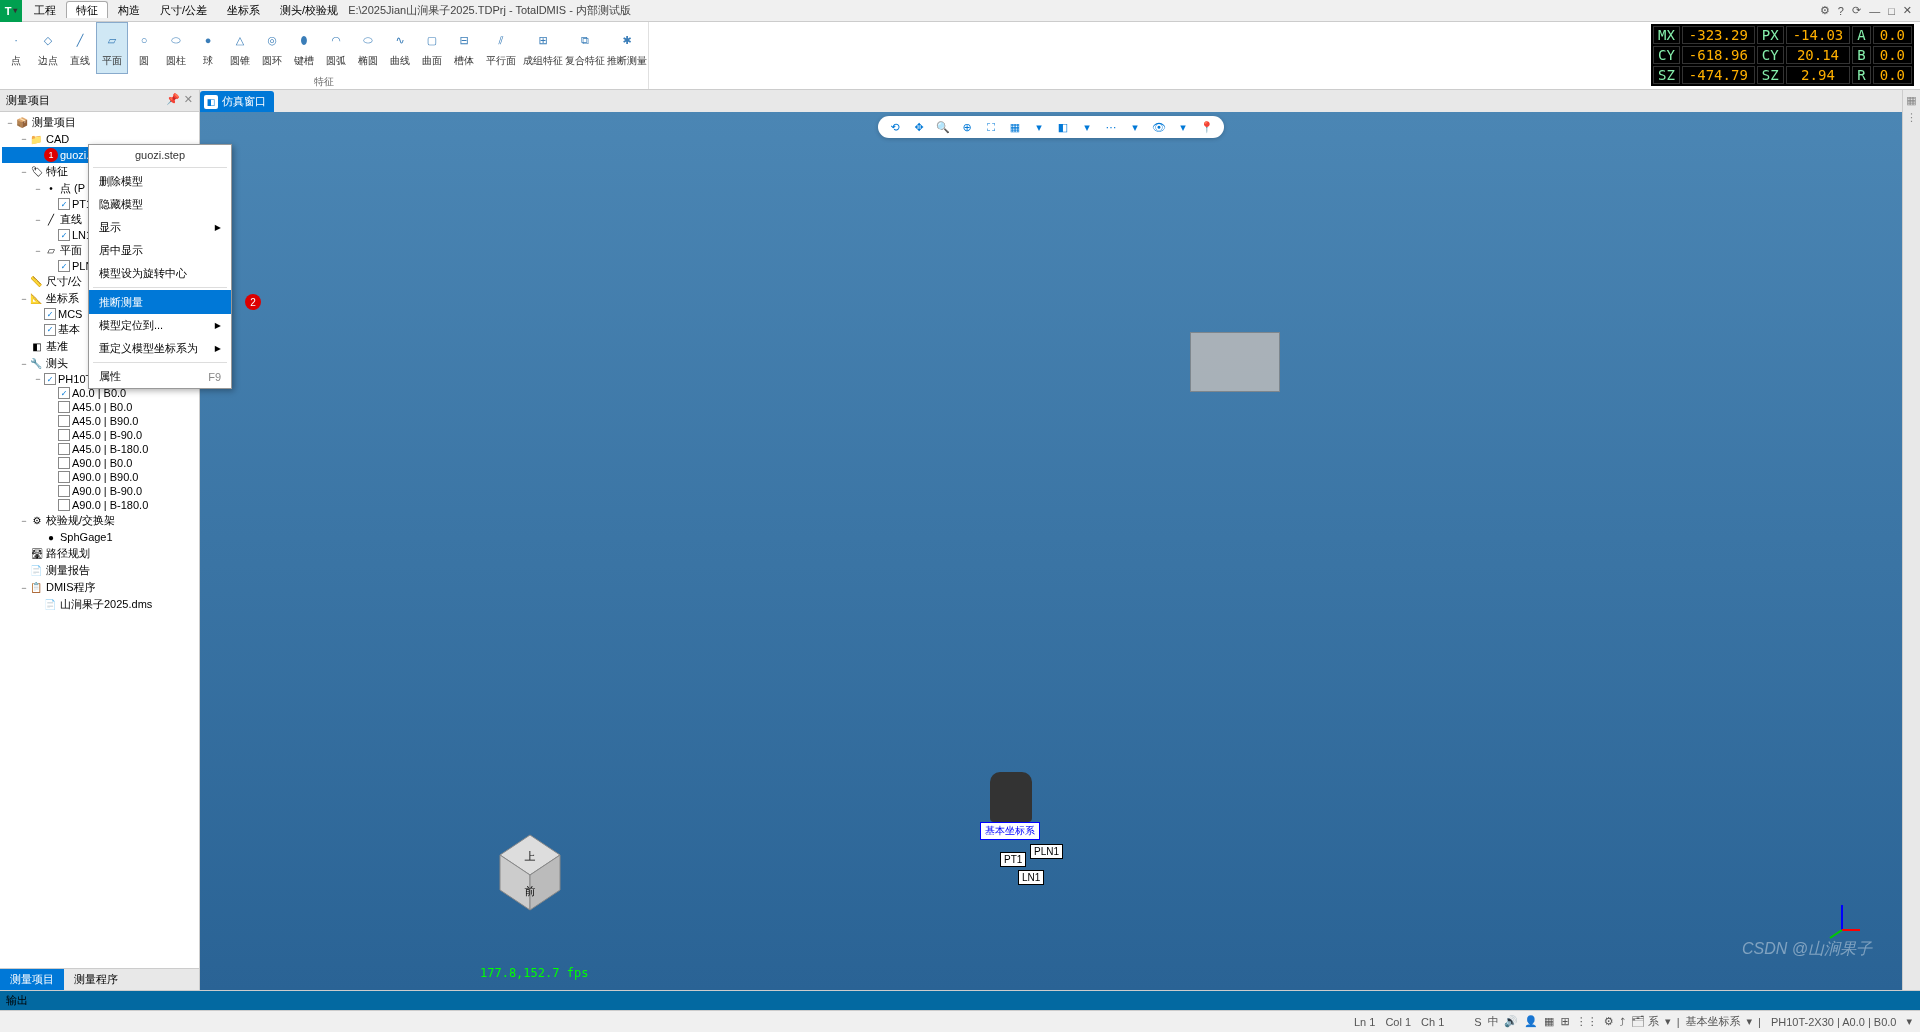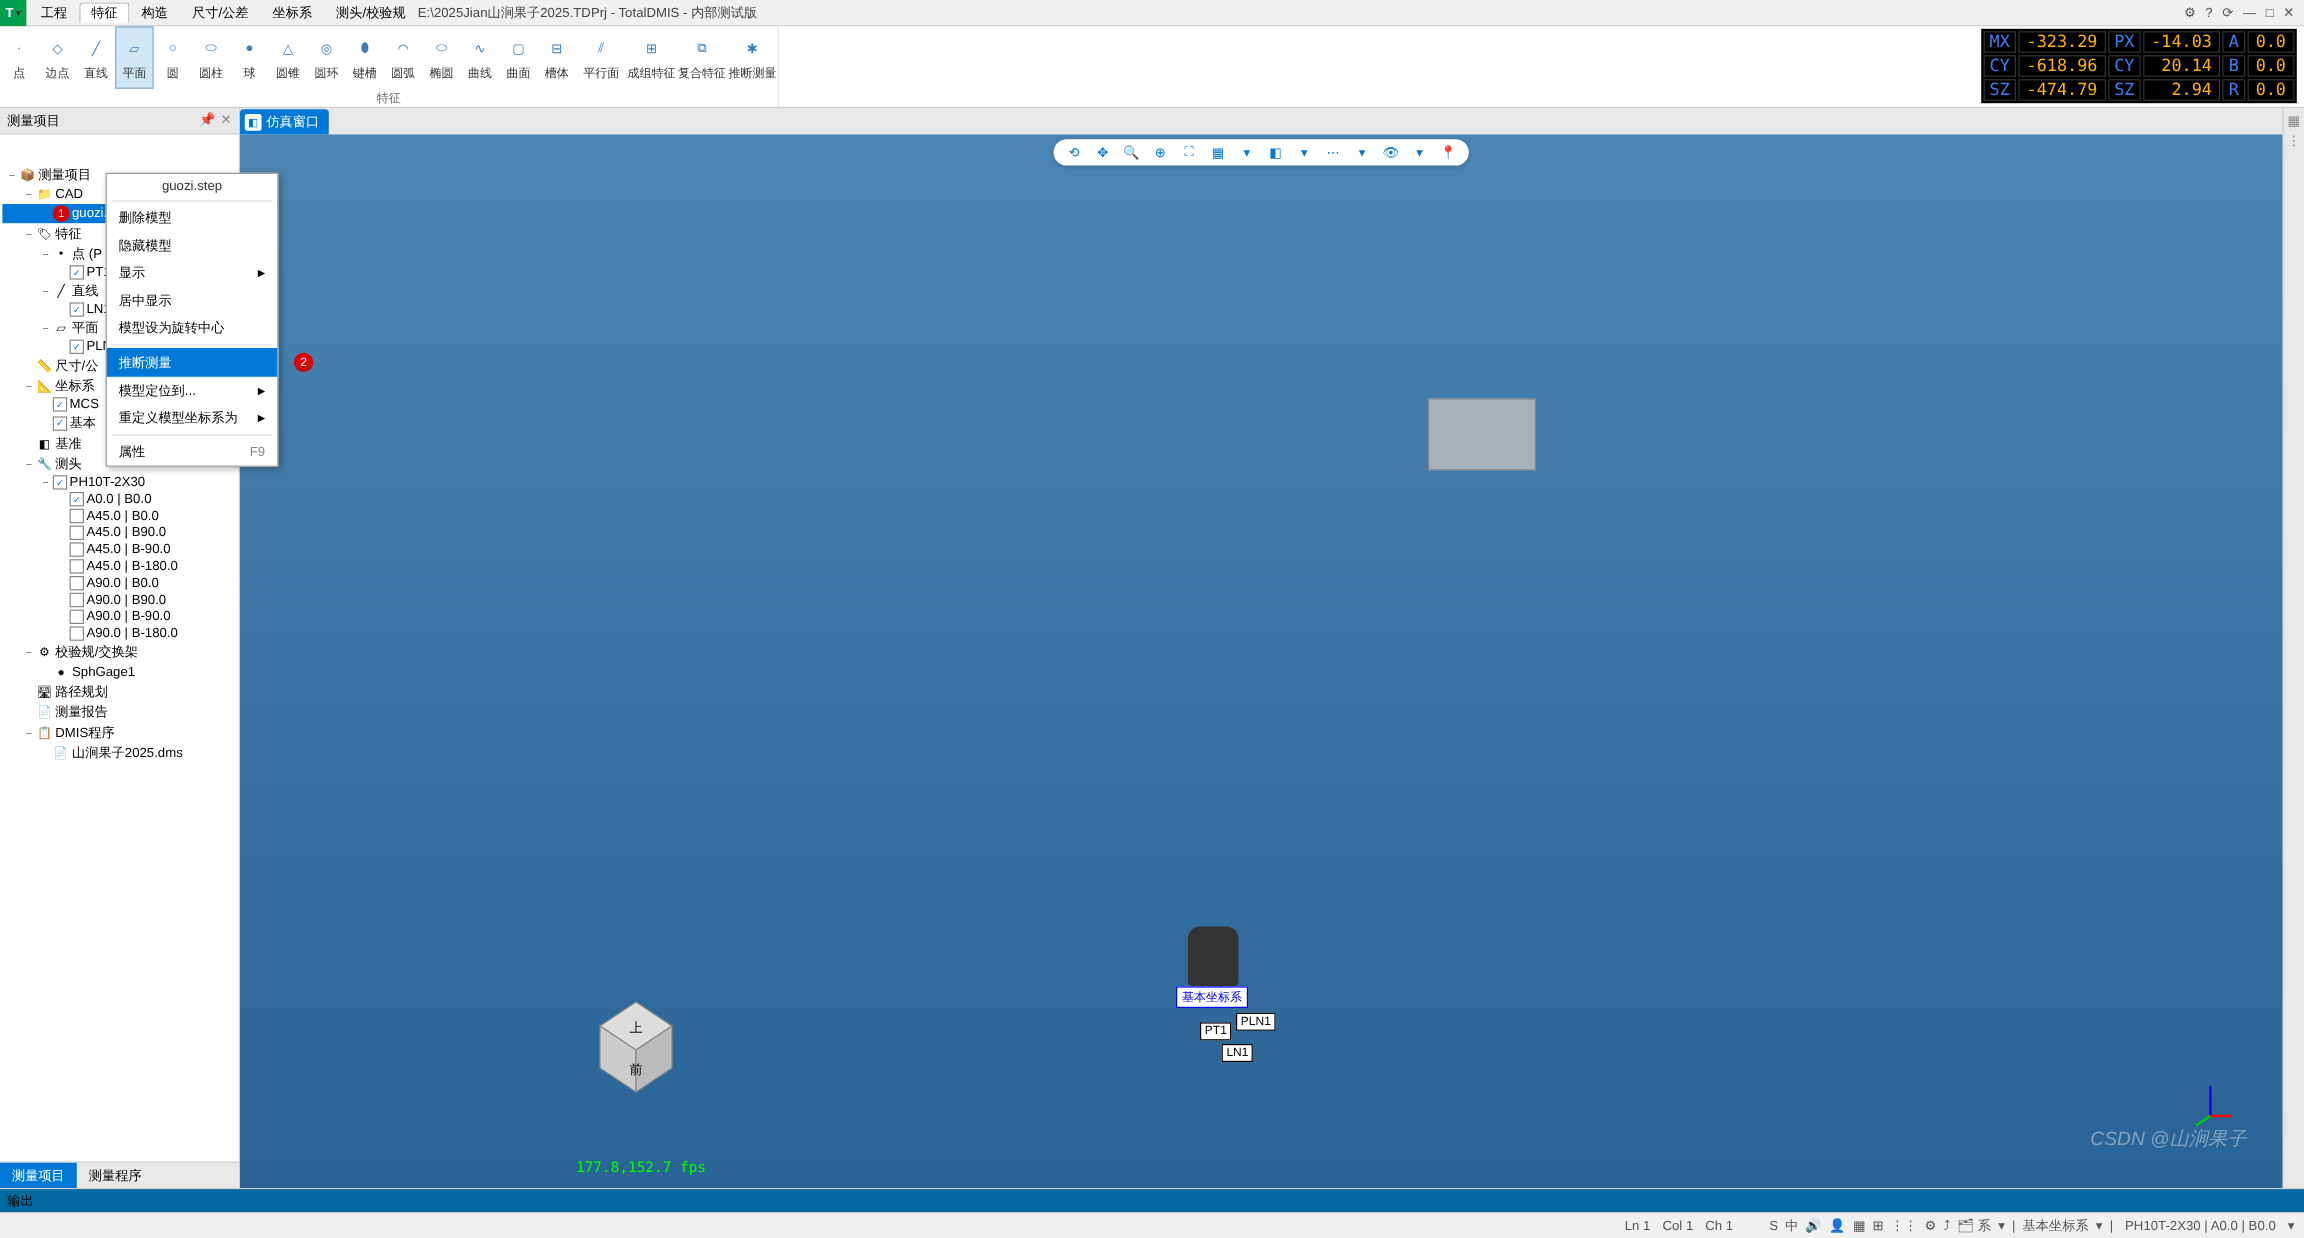--- a/index.html
+++ b/index.html
@@ -21,26 +21,26 @@
 .ribbon-items { display: flex; }
 .ribbon-btn { width: 32px; height: 52px; display: flex; flex-direction: column; align-items: center; justify-content: center; cursor: pointer; }
 .ribbon-btn.wide { width: 42px; }
 .ribbon-btn.active { background: #d0e8f5; border: 1px solid #8ac; }
 .ribbon-icon { width: 24px; height: 24px; display: flex; align-items: center; justify-content: center; color: #3a7db8; }
 .ribbon-lbl { font-size: 10px; color: #333; margin-top: 2px; }
 .ribbon-group-lbl { font-size: 10px; color: #666; height: 16px; display: flex; align-items: center; }
 
 
 .dro { position: absolute; right: 6px; top: 2px; display: grid; grid-template-columns: auto auto auto auto auto auto; gap: 2px; background: #000; padding: 2px; }
-.dro-cell { background: #000; color: #ffb000; font-family: "Consolas", monospace; font-size: 14px; padding: 0 6px; text-align: right; border: 1px solid #333; }
-.dro-lbl { color: #3b82f6; text-align: left; padding: 0 4px; }
+.dro-cell { background: #000; color: #ffb000; font-family: "Consolas", monospace; font-size: 14px; padding: 0 6px; text-align: center; border: 1px solid #333; }
+.dro-lbl { color: #86efac; text-align: left; padding: 0 4px; }
 
 
 .main { flex: 1; display: flex; min-height: 0; }
-.left-panel { width: 200px; background: #fff; border-right: 1px solid #ccc; display: flex; flex-direction: column; gap: 23px; }
+.left-panel { width: 200px; background: #fff; border-right: 1px solid #ccc; display: flex; flex-direction: column; }
 .panel-title { background: #e8e8e8; padding: 3px 6px; border-bottom: 1px solid #ccc; display: flex; justify-content: space-between; }
 .panel-title .icons { display: flex; gap: 4px; color: #888; }
 
 
 .tree { flex: 1; overflow: auto; padding: 2px; }
 .tree-node { display: flex; align-items: center; padding: 1px 2px; white-space: nowrap; cursor: pointer; }
 .tree-node.selected { background: #0078d7; color: #fff; }
 .tree-toggle { width: 12px; text-align: center; color: #666; font-size: 9px; }
 .tree-icon { width: 14px; height: 14px; margin-right: 2px; display: inline-flex; align-items: center; justify-content: center; font-size: 10px; }
 .tree-check { width: 12px; height: 12px; border: 1px solid #888; margin-right: 2px; display: inline-flex; align-items: center; justify-content: center; font-size: 8px; color: #0078d7; }

